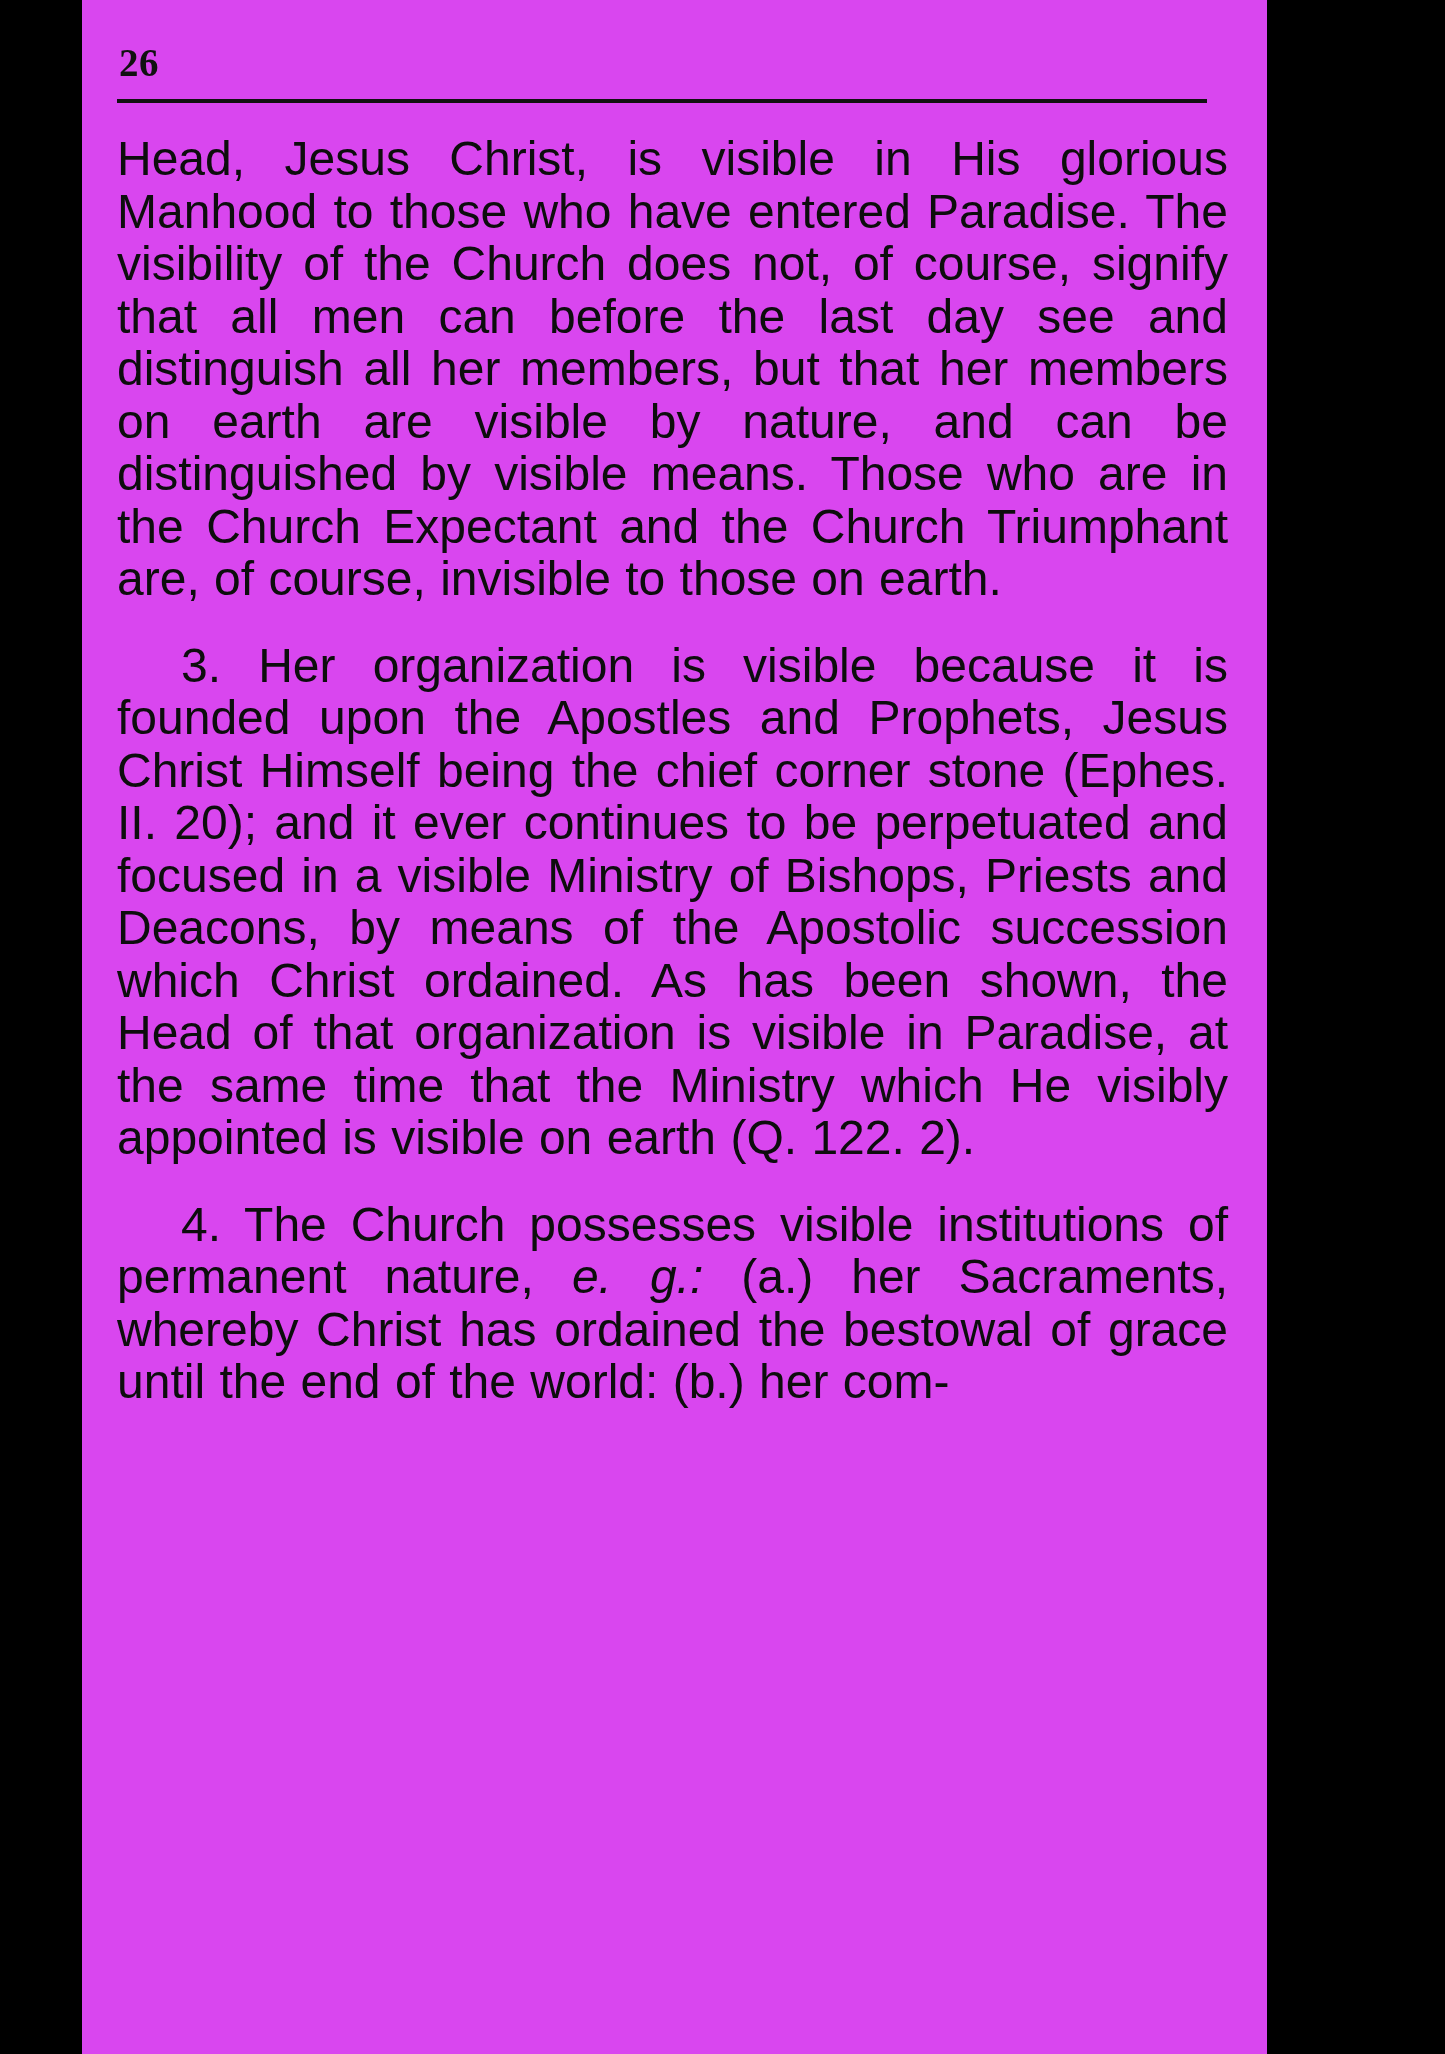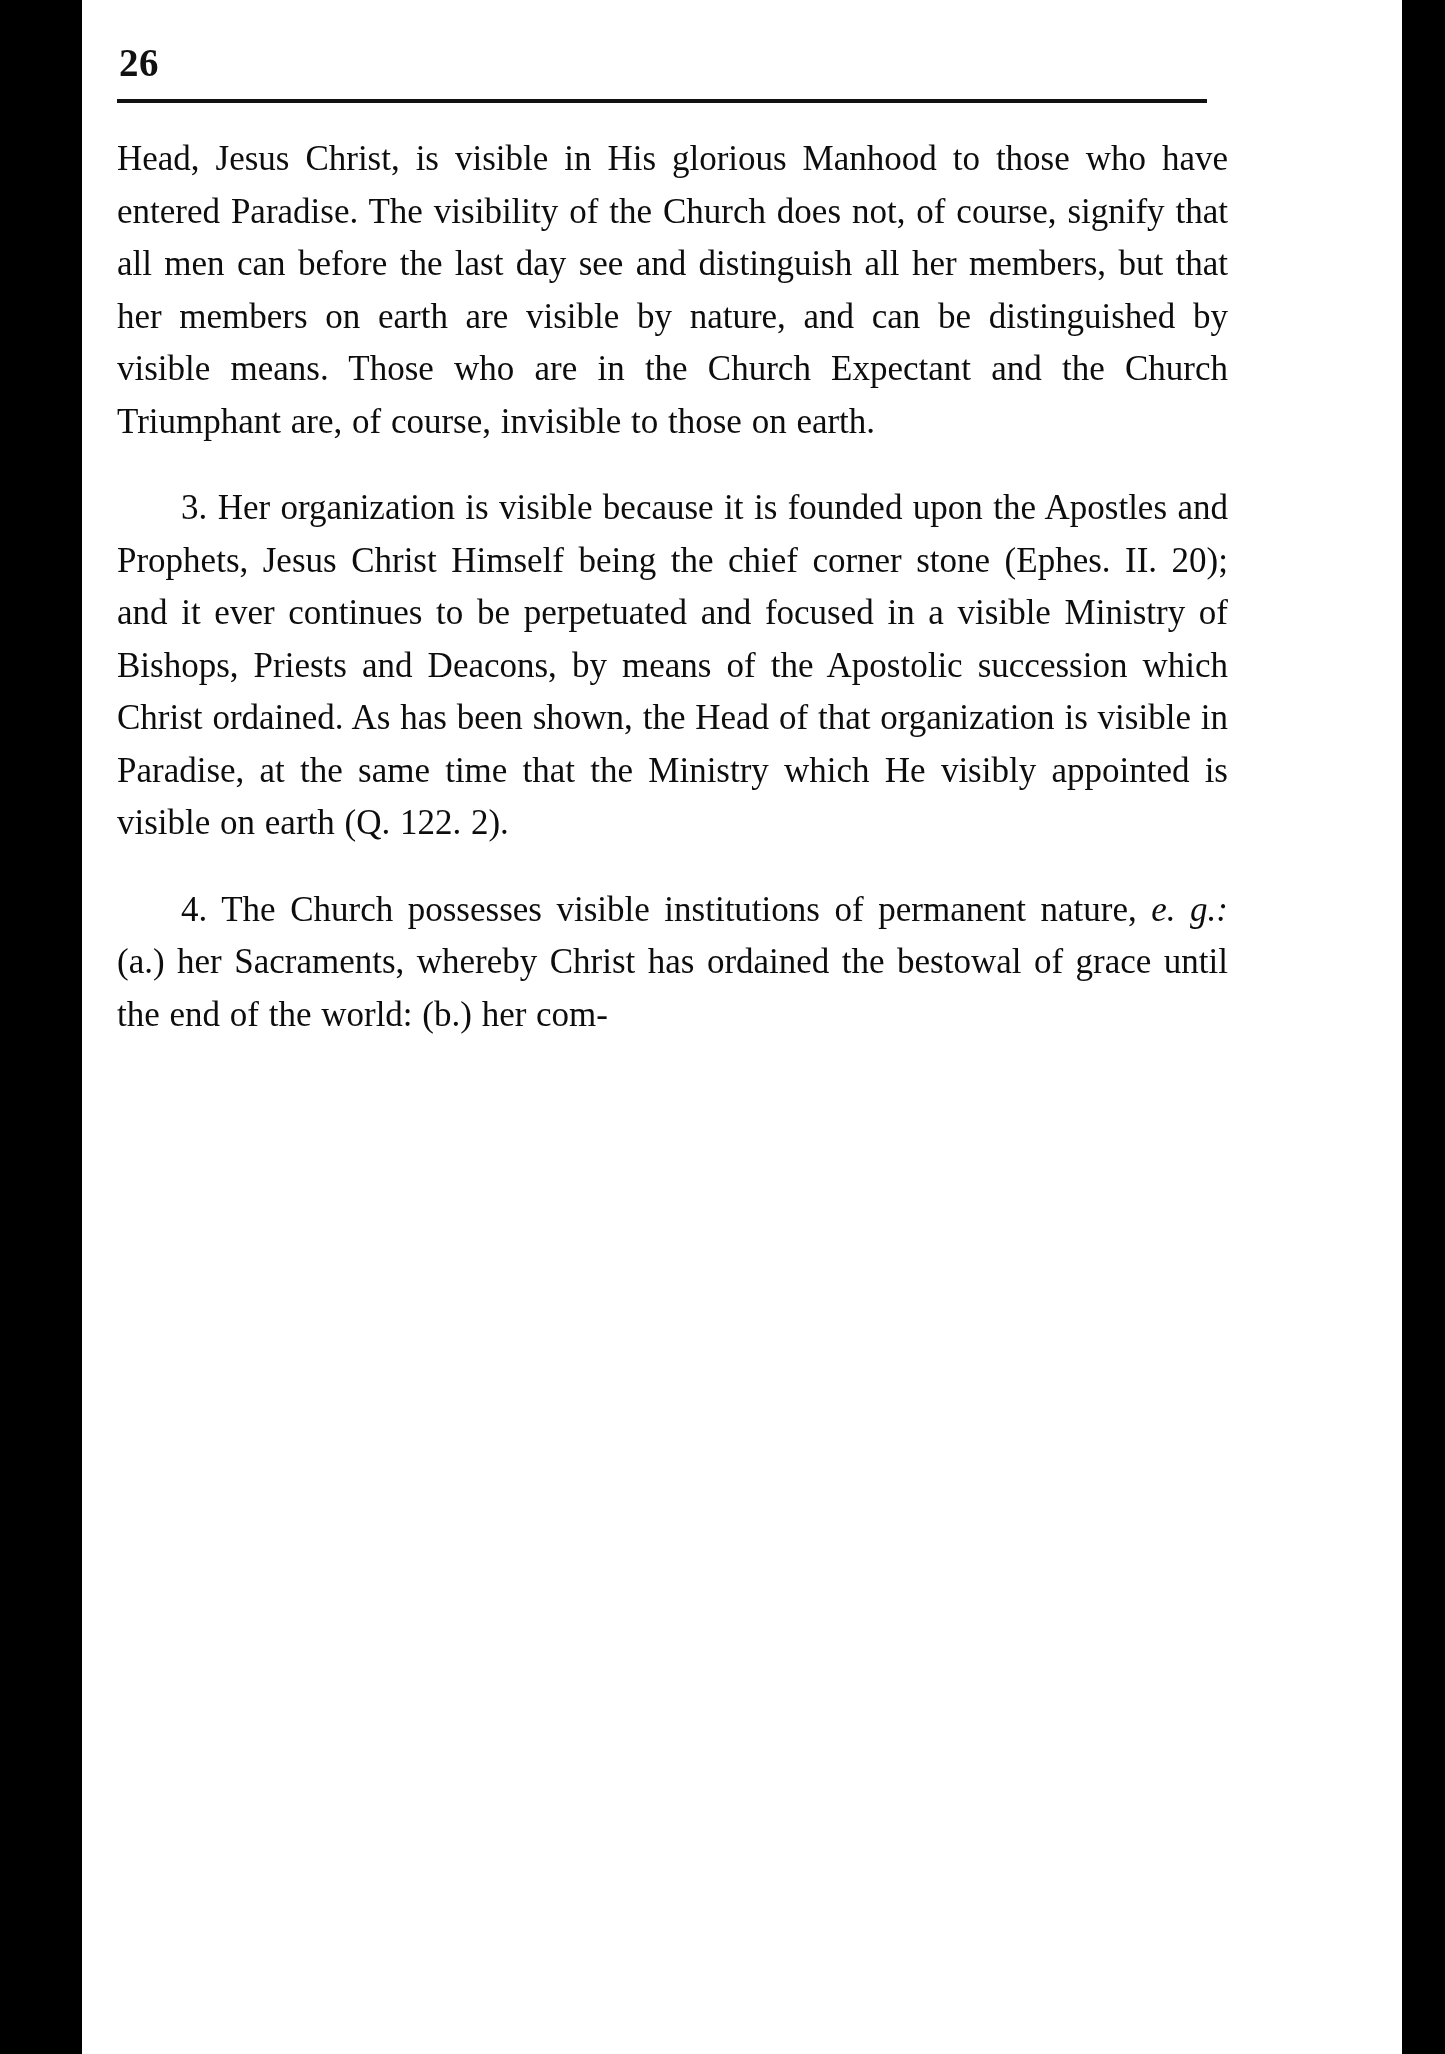--- a/index.html
+++ b/index.html
@@ -9,23 +9,23 @@
   }
   body {
     width: 1445px;
     height: 2054px;
     overflow: hidden;
   }
   .page {
     position: absolute;
     left: 82px;
     top: 0px;
-    width: 1320px;
+    width: 1185px;
     height: 2054px;
-    background: #ffffff;
+    background: #d946ef;
   }
   .page-inner {
     position: absolute;
     left: 33px;
     top: 40px;
     width: 1119px;
   }
   .header-row {
     display: flex;
     align-items: baseline;
@@ -61,22 +61,22 @@
     width: 1090px;
     height: 4px;
     background: #111111;
   }
   .body {
     margin-top: 30px;
     padding-left: 2px;
     padding-right: 6px;
   }
   p.para {
-    font-family: Liberation Serif, serif;
-    font-size: 35px;
+    font-family: Liberation Sans, sans-serif;
+    font-size: 48px;
     line-height: 52.5px;
     color: #0d0d0d;
     text-align: justify;
     text-justify: inter-word;
     margin: 0 0 34px 0;
     word-spacing: 1px;
     hyphens: none;
   }
   p.para.indent {
     text-indent: 64px;

